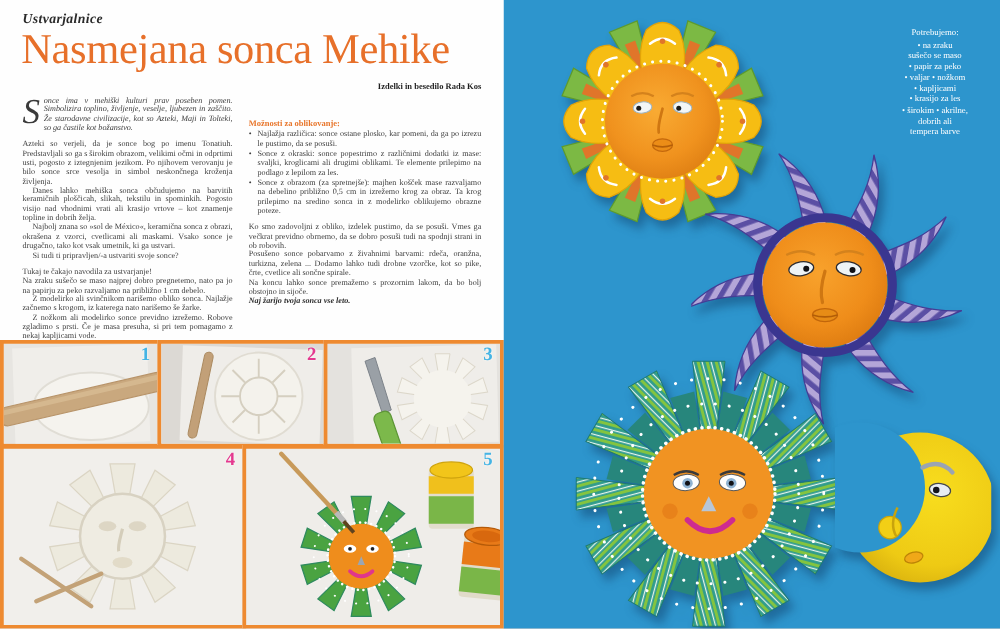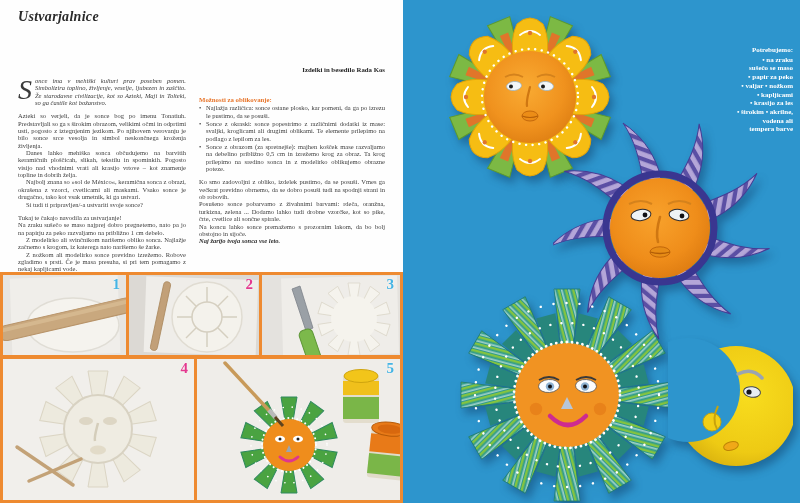--- a/index.html
+++ b/index.html
@@ -2,21 +2,21 @@
 <html><head>
 <meta charset="utf-8">
 <style>
   html,body{margin:0;padding:0;background:#888;}
   .spread{position:relative;width:800px;height:503px;background:#fff;overflow:hidden;
           font-family:"Liberation Serif", serif;}
   .page-left{position:absolute;left:0;top:0;width:403px;height:503px;background:#fefefe;}
   .page-right{position:absolute;left:403px;top:0;width:397px;height:503px;background:#2d95cd;overflow:hidden;}
 
   .kicker{position:absolute;left:18px;top:9px;font-style:italic;font-weight:bold;
-          font-size:14px;color:#2a2a2a;letter-spacing:.3px;}
+          font-size:11px;color:#2a2a2a;letter-spacing:.3px;}
   .title{position:absolute;left:17px;top:22px;width:375px;font-size:34px;line-height:36px;
          color:#e7702a;letter-spacing:-.3px;font-weight:400;}
   .byline{position:absolute;right:18px;top:66px;font-size:6.8px;font-weight:bold;color:#1f1f1f;}
 
   .col{position:absolute;font-size:6.5px;line-height:7.35px;color:#3d3d3d;text-align:justify;}
   .col-left{left:18px;top:77px;width:168px;}
   .col-right{left:199px;top:96px;width:186px;}
 
   .intro{font-style:italic;color:#3a3a3a;margin:0 0 6px 0;}
   .dropcap{float:left;font-size:28px;line-height:21px;padding:2px 3px 0 0;color:#3a3a3a;}
@@ -35,37 +35,38 @@
   .ph2{left:126px;top:272px;width:136px;height:86px;}
   .ph3{left:259px;top:272px;width:144px;height:86px;}
   .ph4{left:0;top:356px;width:197px;height:147px;}
   .ph5{left:194px;top:356px;width:209px;height:147px;}
   .photo svg{position:absolute;left:0;top:0;width:100%;height:100%;}
   .stepnum{position:absolute;top:1px;right:6px;font-weight:bold;font-size:15px;
            font-family:"Liberation Serif",serif;text-shadow:0 0 2px rgba(255,255,255,.8);}
   .num-blue{color:#45b4e4;}
   .num-pink{color:#e4398f;}
 
-  .needs{position:absolute;right:7px;top:22px;width:90px;text-align:right;color:#ffffff;
-         font-size:7px;line-height:8.7px;font-weight:bold;margin-top:24px;}
+  .needs{position:absolute;right:7px;top:22px;width:90px;text-align:center;color:#ffffff;
+         font-size:7px;line-height:8.7px;font-weight:normal;}
   .needs .nh{margin-bottom:1px;}
 
   .art{position:absolute;filter:drop-shadow(4px 6px 4px rgba(8,40,80,.38));}
   .sunA{left:27px;top:-3px;}
   .sunB{left:150px;top:105px;}
   .sunC{left:54px;top:285px;}
   .moon{left:265px;top:330px;}
 </style>
 </head>
 <body>
 
 <div class="spread">
 
   <div class="page-left">
     <div class="kicker">Ustvarjalnice</div>
+    <div class="title">Nasmejana sonca Mehike</div>
     <div class="byline">Izdelki in besedilo Rada Kos</div>
 
     <div class="col col-left">
       <p class="intro"><span class="dropcap">S</span><span>once ima v mehiški kulturi prav poseben pomen. Simbolizira toplino, življenje, veselje, ljubezen in zaščito. Že starodavne civilizacije, kot so Azteki, Maji in Tolteki, so ga častile kot božanstvo.</span></p>
       <p class="p">Azteki so verjeli, da je sonce bog po imenu Tonatiuh. Predstavljali so ga s širokim obrazom, velikimi očmi in odprtimi usti, pogosto z iztegnjenim jezikom. Po njihovem verovanju je bilo sonce srce vesolja in simbol neskončnega kroženja življenja.</p>
       <p class="p ind">Danes lahko mehiška sonca občudujemo na barvitih keramičnih ploščicah, slikah, tekstilu in spominkih. Pogosto visijo nad vhodnimi vrati ali krasijo vrtove – kot znamenje topline in dobrih želja.</p>
       <p class="p ind">Najbolj znana so »sol de México«, keramična sonca z obrazi, okrašena z vzorci, cvetlicami ali maskami. Vsako sonce je drugačno, tako kot vsak umetnik, ki ga ustvari.</p>
       <p class="p ind">Si tudi ti pripravljen/-a ustvariti svoje sonce?</p>
       <p class="p gap">Tukaj te čakajo navodila za ustvarjanje!</p>
       <p class="p">Na zraku sušečo se maso najprej dobro pregnetemo, nato pa jo na papirju za peko razvaljamo na približno 1 cm debelo.</p>
@@ -423,17 +424,17 @@
 
     <div class="needs">
       <div class="nh">Potrebujemo:</div>
       <div>• na zraku</div>
       <div>sušečo se maso</div>
       <div>• papir za peko</div>
       <div>• valjar • nožkom</div>
       <div>• kapljicami</div>
       <div>• krasijo za les</div>
       <div>• širokim • akrilne,</div>
-      <div>vodena ali</div>
+      <div>dobrih ali</div>
       <div>tempera barve</div>
     </div>
   </div>
 </div>
 
 </body></html>

